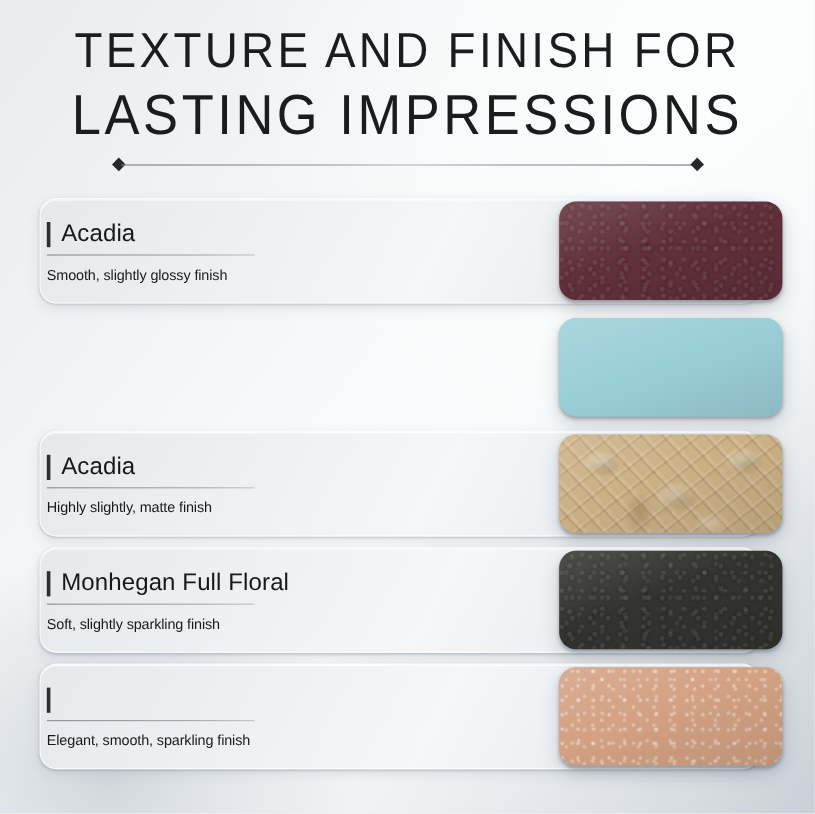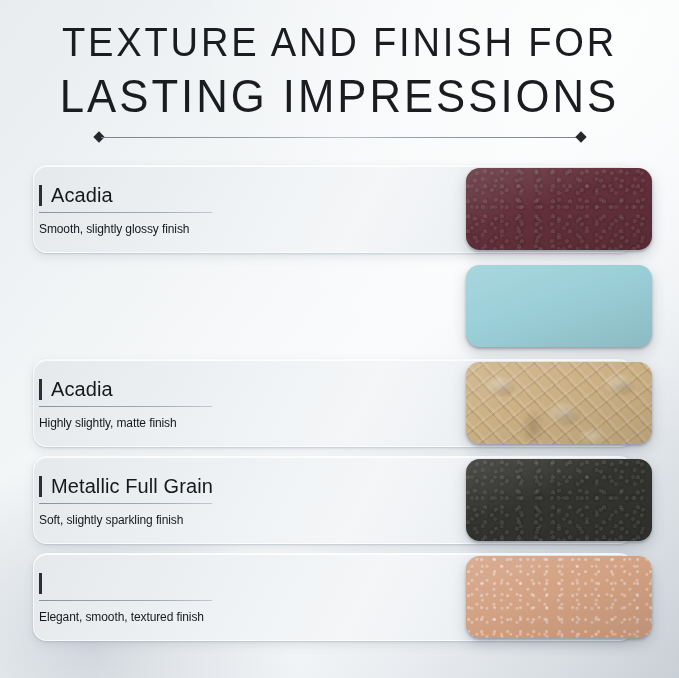--- a/index.html
+++ b/index.html
@@ -284,39 +284,39 @@
       <div class="swatch" style="background-color: rgb(203, 176, 132);">
         <span class="floral"></span>
       </div>
     </div>
 
     <div class="row">
       <div class="card">
         <div class="card-body">
           <div class="name-row">
             <span class="accent-bar" style="background: rgb(43, 46, 51);"></span>
-            <span class="swatch-name">Metallic Full Grain</span>
+            <span class="swatch-name">Monhegan Full Floral</span>
           </div>
           <div class="name-underline"></div>
           <div class="swatch-desc">Soft, slightly sparkling finish</div>
         </div>
       </div>
       <div class="swatch" style="background-color: rgb(51, 51, 47);">
         <span class="grain"></span>
       </div>
     </div>
 
     <div class="row">
       <div class="card">
         <div class="card-body">
           <div class="name-row">
             <span class="accent-bar" style="background: rgb(43, 46, 51);"></span>
           </div>
           <div class="name-underline"></div>
-          <div class="swatch-desc">Elegant, smooth, textured finish</div>
+          <div class="swatch-desc">Elegant, smooth, sparkling finish</div>
         </div>
       </div>
       <div class="swatch" style="background-color: rgb(211, 161, 131);">
         <span class="metallic"></span>
       </div>
     </div>
 
   </div>
 </div>
 

